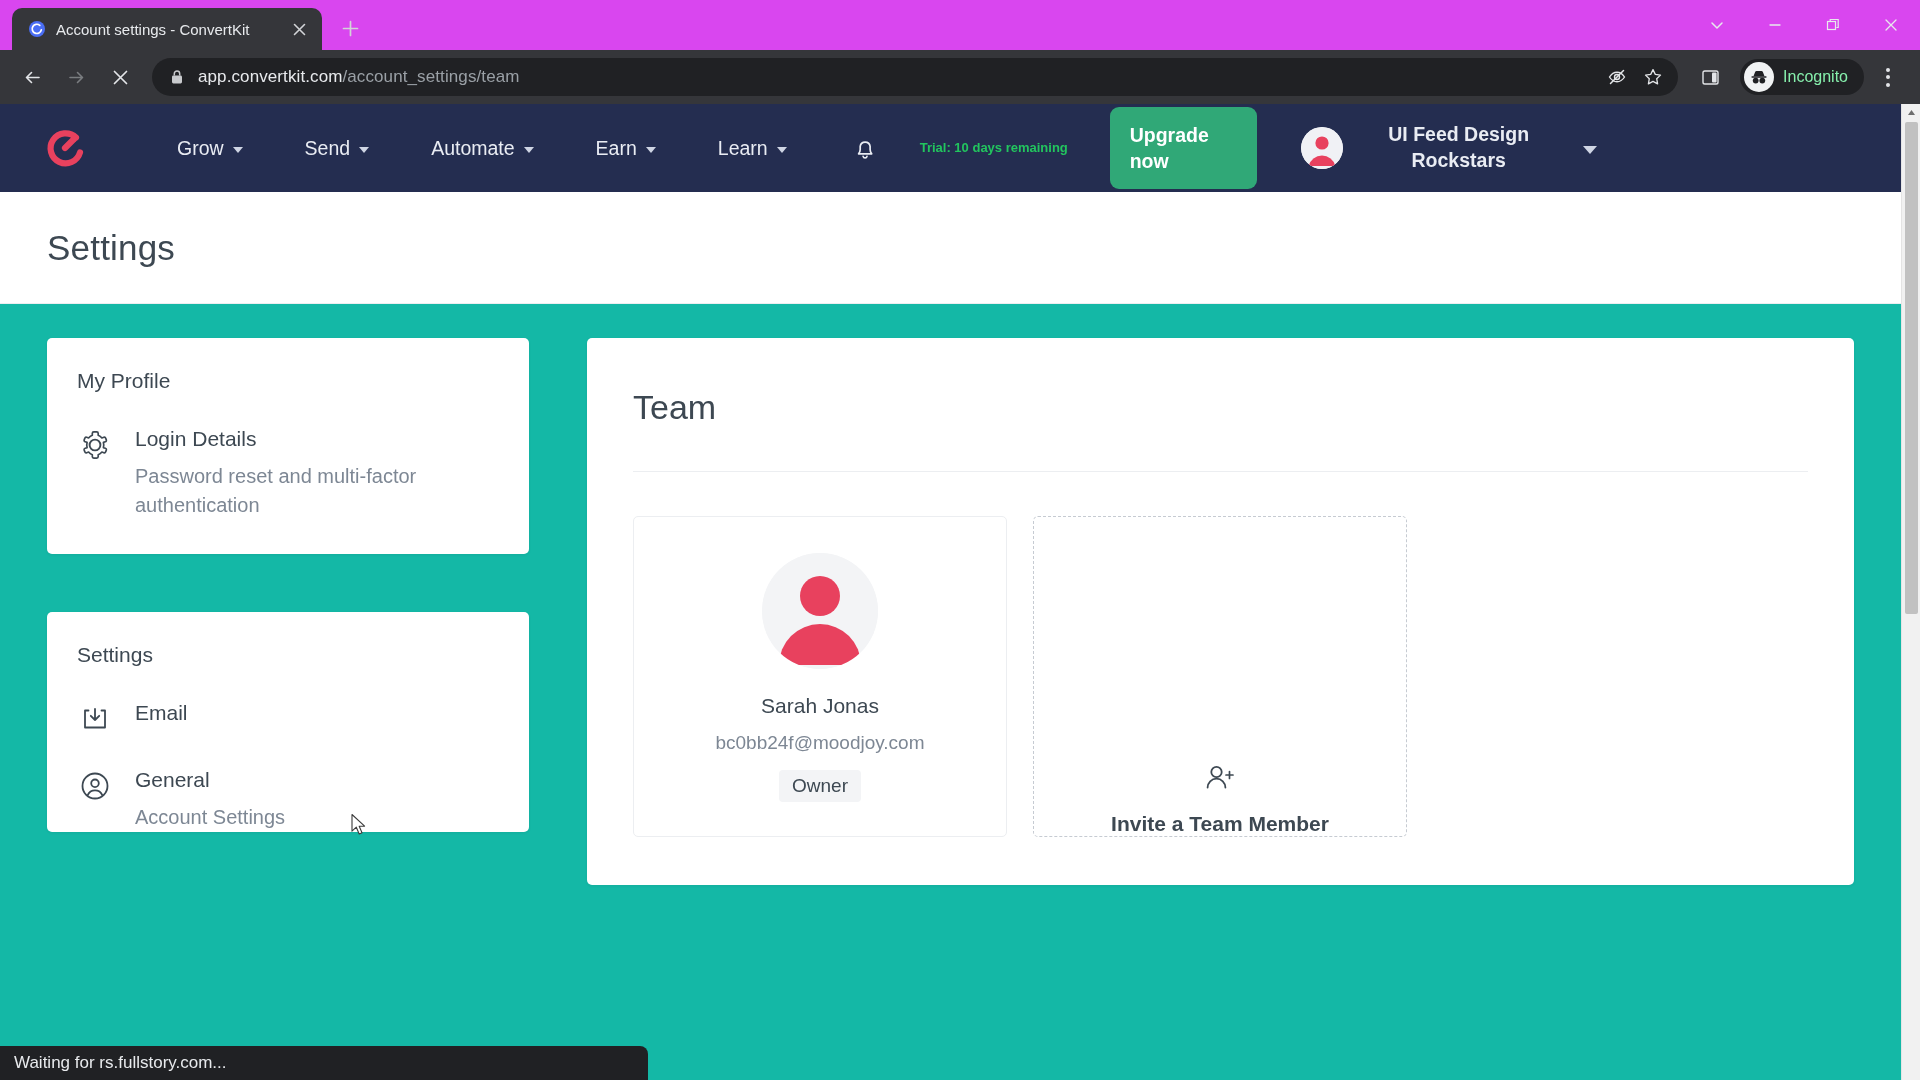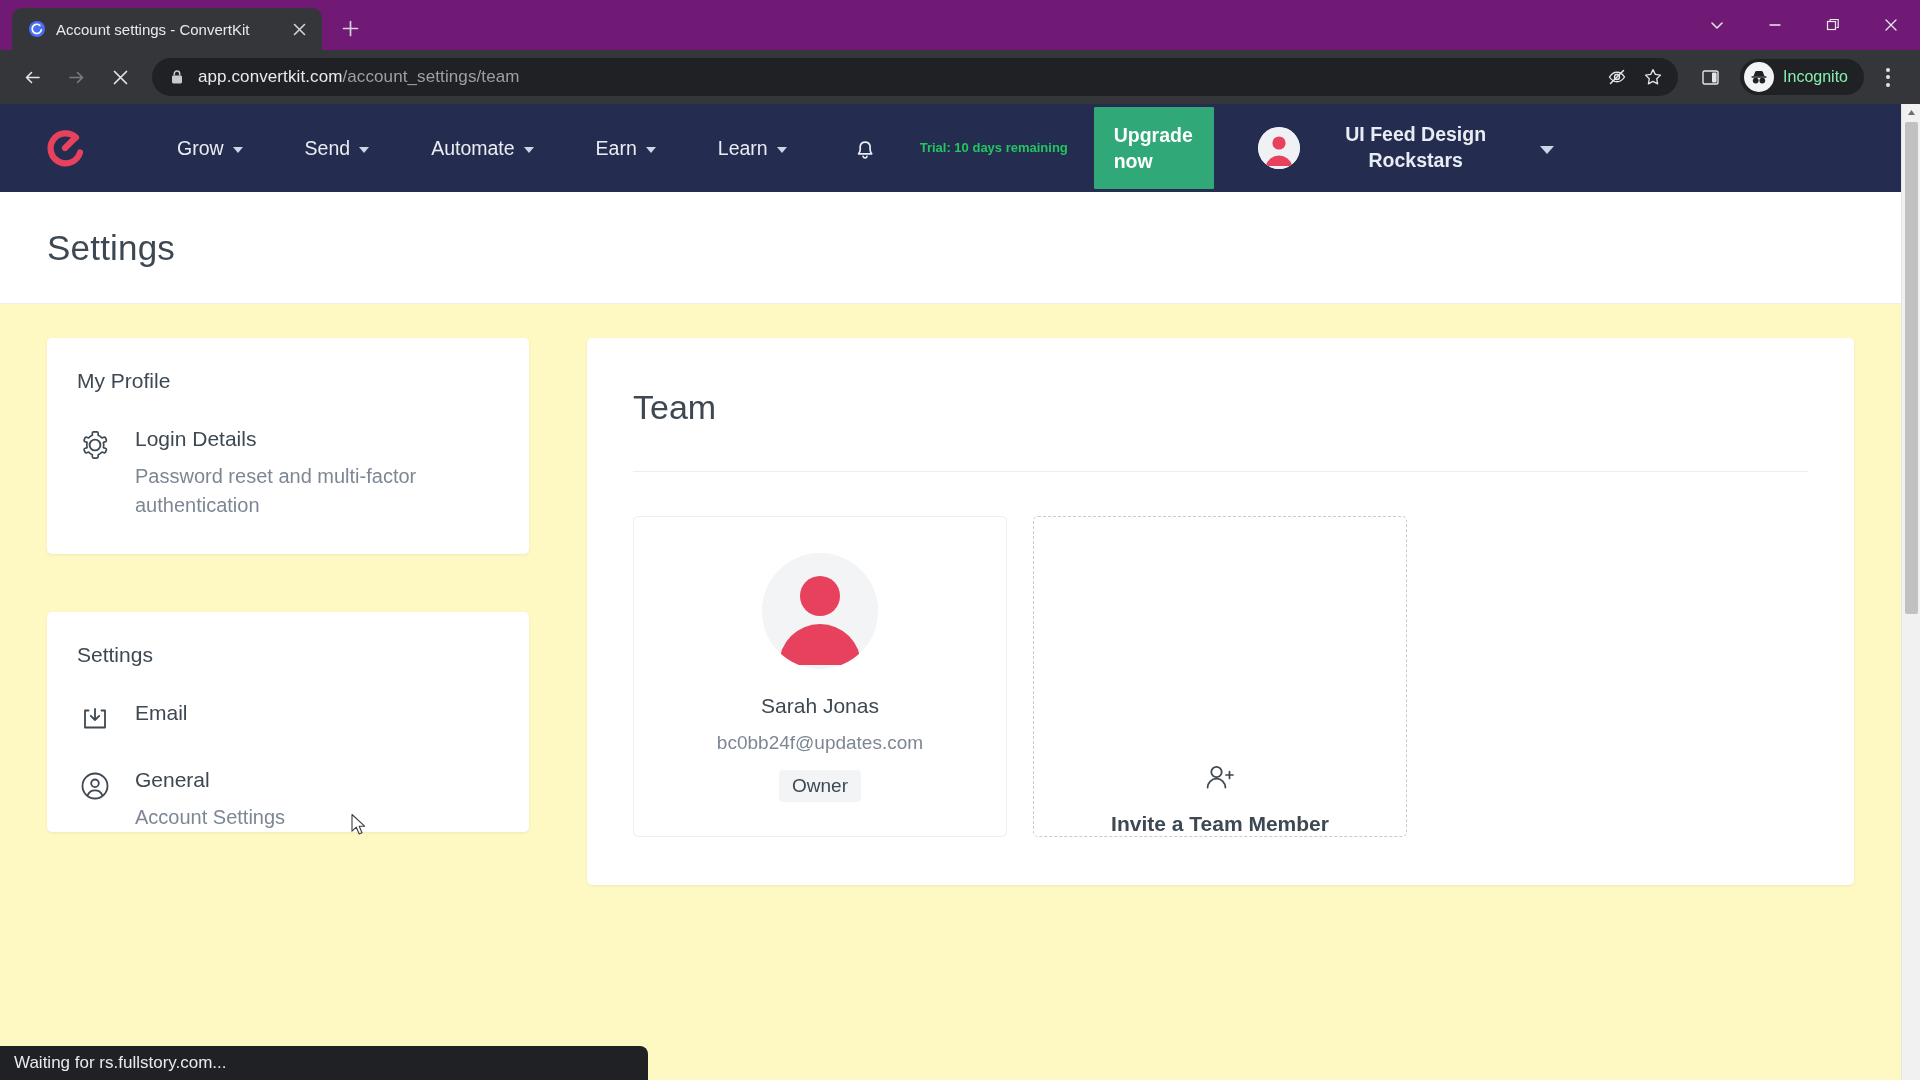--- a/index.html
+++ b/index.html
@@ -7,21 +7,21 @@
     width: 1920px; height: 1080px;
     overflow: hidden;
     font-family: "Liberation Sans", sans-serif;
     background: #202124;
   }
 
   
   .browser { width: 1920px; height: 1080px; display: flex; flex-direction: column; position: relative; }
 
   .tabstrip {
-    height: 50px; background: #701a75; display: flex; align-items: flex-end;
+    height: 50px; background: #d946ef; display: flex; align-items: flex-end;
     padding-left: 12px; position: relative; flex: 0 0 50px;
   }
   .tab {
     height: 42px; width: 310px; background: #35363a; border-radius: 10px 10px 0 0;
     display: flex; align-items: center; padding: 0 10px 0 16px; gap: 10px;
     position: relative;
   }
   .tab-favicon {
     width: 18px; height: 18px; flex: 0 0 18px; display: flex;
     align-items: center; justify-content: center;
@@ -106,22 +106,22 @@
     margin-top: 3px;
   }
   .bell-btn { width: 46px; height: 46px; display:flex; align-items:center; justify-content:center;
               margin-left: 24px; flex: 0 0 46px; }
   .trial {
     color: #22c55e; font-size: 13px; font-weight: bold; line-height: 1.35;
     margin-left: 32px; width: 150px;
   }
   .upgrade {
     background: #30a877; color: #ffffff; font-size: 19.5px; font-weight: bold;
-    border-radius: 1px; padding: 15px 20px; margin-left: 24px; line-height: 1.35;
-    width: 120px; border: none; text-align: left; cursor: pointer;
+    border-radius: 9px; padding: 15px 20px; margin-left: 40px; line-height: 1.35;
+    width: 147px; border: none; text-align: left; cursor: pointer;
     font-family: "Liberation Sans", sans-serif;
   }
   .acct-avatar {
     width: 42px; height: 42px; border-radius: 50%; background: #f0f1f5; margin-left: 44px;
     display: flex; align-items: center; justify-content: center; overflow: hidden; flex: 0 0 42px;
   }
   .acct-name {
     color: #e9ecf3; font-size: 19.5px; font-weight: bold; line-height: 1.32;
     margin-left: 36px; width: 160px; text-align: center;
   }
@@ -131,21 +131,21 @@
   }
 
   
   .settings-head {
     height: 112px; background: #ffffff; display: flex; align-items: center;
     padding-left: 47px; border-bottom: 1px solid #eceef1; flex: 0 0 112px;
   }
   .settings-title { font-size: 35px; color: #3d4852; font-weight: normal; letter-spacing: .2px; }
 
   
-  .body-area { flex: 1; background: #fef9c3; display: flex; padding: 34px 47px 0 47px; gap: 58px; overflow: hidden; }
+  .body-area { flex: 1; background: #14b8a6; display: flex; padding: 34px 47px 0 47px; gap: 58px; overflow: hidden; }
   .sidebar { width: 482px; flex: 0 0 482px; display: flex; flex-direction: column; gap: 58px; }
   .card { background: #ffffff; border-radius: 5px; box-shadow: 0 1px 3px rgba(16,24,40,.07); }
   .side-card { padding: 31px 26px 34px 26px; }
   .side-card.second { padding-bottom: 0; }
   .side-head { font-size: 21px; color: #3d4852; margin-bottom: 34px; margin-left: 4px; }
   .side-item { display: flex; gap: 24px; margin-bottom: 33px; padding-left: 6px; }
   .side-item:last-child { margin-bottom: 0; }
   .side-ico { width: 32px; height: 32px; flex: 0 0 32px; margin-top: 2px; color: #3d4852; }
   .side-txt { flex: 1; min-width: 0; }
   .side-label { font-size: 21px; color: #3d4852; line-height: 1.15; }
@@ -434,21 +434,21 @@
 
               <div class="member-card">
                 <span class="member-avatar">
                   <svg width="116" height="116" viewBox="0 0 116 116">
                     <circle cx="58" cy="58" r="58" fill="#f3f4f6"></circle>
                     <circle cx="58" cy="43" r="20" fill="#e8415e"></circle>
                     <path d="M17 112a41 41 0 0 1 82 0z" fill="#e8415e"></path>
                   </svg>
                 </span>
                 <div class="member-name">Sarah Jonas</div>
-                <div class="member-email">bc0bb24f@updates.com</div>
+                <div class="member-email">bc0bb24f@moodjoy.com</div>
                 <div class="role-badge">Owner</div>
               </div>
 
               <div class="invite-card">
                 <span class="invite-ico">
                   <svg width="34" height="34" viewBox="0 0 34 34">
                     <circle cx="13.5" cy="10" r="5.2" stroke="#3d4852" stroke-width="1.8" fill="none"></circle>
                     <path d="M4.6 25.6a8.9 8.9 0 0 1 17.8 0" stroke="#3d4852" stroke-width="1.8" fill="none" stroke-linecap="round"></path>
                     <path d="M26.5 9.5v7M23 13h7" stroke="#3d4852" stroke-width="1.7" stroke-linecap="round"></path>
                   </svg>

